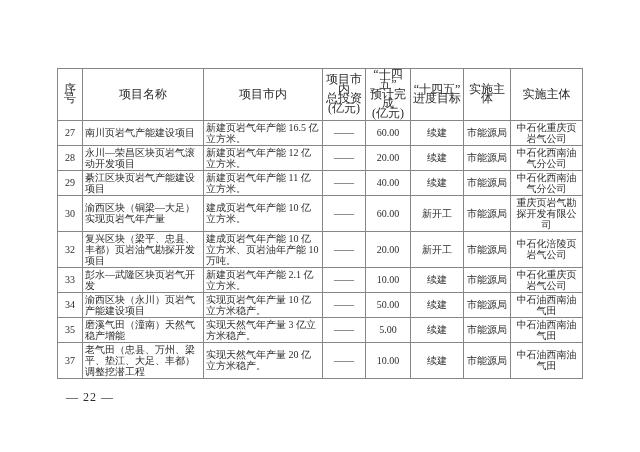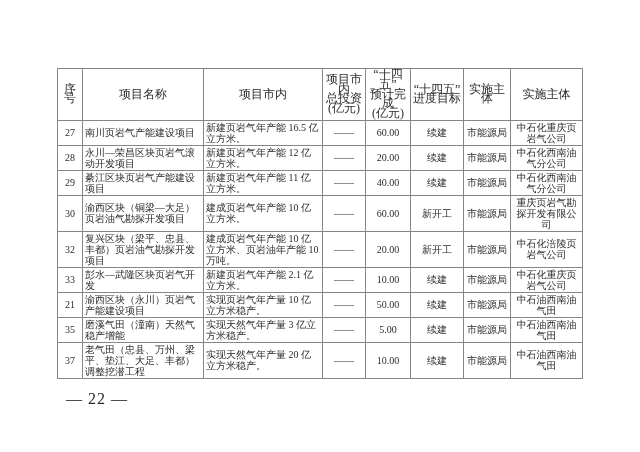--- a/index.html
+++ b/index.html
@@ -55,21 +55,21 @@
   col.w-cont { width: 119px; }
   col.w-inv  { width: 43px; }
   col.w-cmp  { width: 45px; }
   col.w-tgt  { width: 53px; }
   col.w-rsp  { width: 47px; }
   col.w-imp  { width: 72px; }
   .footer {
     position: absolute;
     left: 66px;
     top: 390px;
-    font-size: 16px;
+    font-size: 12px;
     letter-spacing: 1px;
     color: #2b2b2b;
   }
 </style>
 </head>
 <body>
 
 <div class="page">
 
   <table class="doc-table">
@@ -126,21 +126,21 @@
         <td class="l">綦江区块页岩气产能建设项目</td>
         <td class="l">新建页岩气年产能 11 亿立方米。</td>
         <td class="c">——</td>
         <td class="c">40.00</td>
         <td class="c">续建</td>
         <td class="c">市能源局</td>
         <td class="c">中石化西南油气分公司</td>
       </tr>
       <tr class="r">
         <td class="c">30</td>
-        <td class="l">渝西区块（铜梁—大足）页岩油气勘探开发项目</td>
+        <td class="l">渝西区块（铜梁—大足）实现页岩气年产量</td>
         <td class="l">建成页岩气年产能 10 亿立方米。</td>
         <td class="c">——</td>
         <td class="c">60.00</td>
         <td class="c">新开工</td>
         <td class="c">市能源局</td>
         <td class="c">重庆页岩气勘探开发有限公司</td>
       </tr>
       <tr class="r">
         <td class="c">32</td>
         <td class="l">复兴区块（梁平、忠县、丰都）页岩油气勘探开发项目</td>
@@ -155,21 +155,21 @@
         <td class="c">33</td>
         <td class="l">彭水—武隆区块页岩气开发</td>
         <td class="l">新建页岩气年产能 2.1 亿立方米。</td>
         <td class="c">——</td>
         <td class="c">10.00</td>
         <td class="c">续建</td>
         <td class="c">市能源局</td>
         <td class="c">中石化重庆页岩气公司</td>
       </tr>
       <tr class="r">
-        <td class="c">21</td>
+        <td class="c">34</td>
         <td class="l">渝西区块（永川）页岩气产能建设项目</td>
         <td class="l">实现页岩气年产量 10 亿立方米稳产。</td>
         <td class="c">——</td>
         <td class="c">50.00</td>
         <td class="c">续建</td>
         <td class="c">市能源局</td>
         <td class="c">中石油西南油气田</td>
       </tr>
       <tr class="r">
         <td class="c">35</td>

